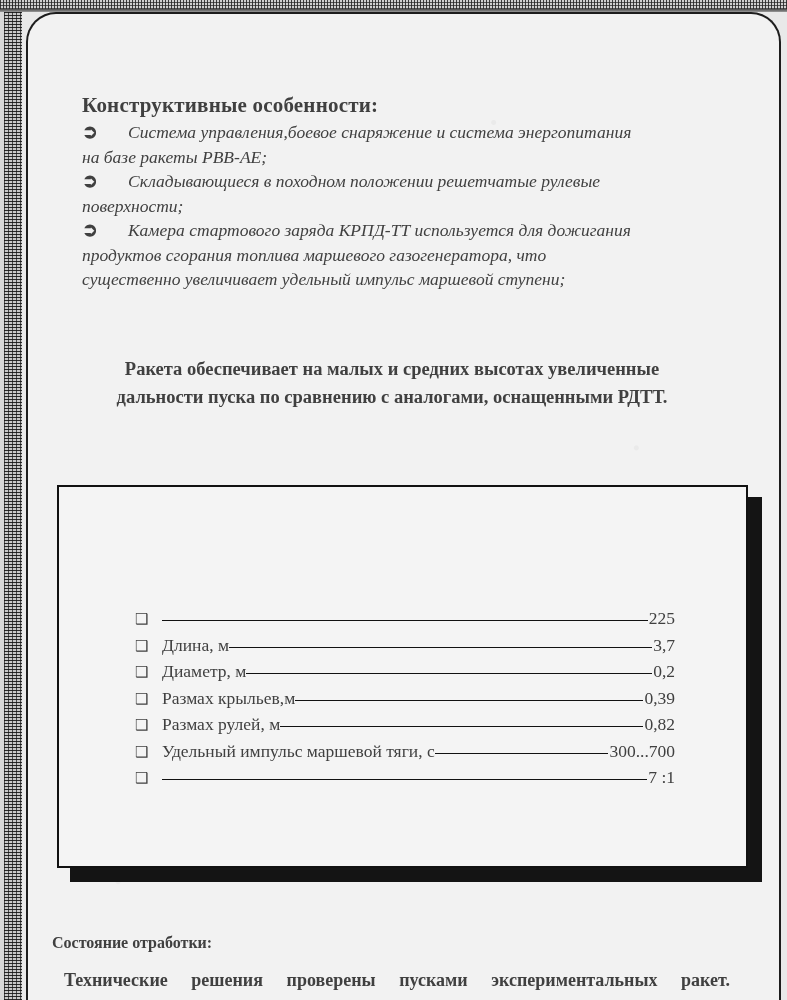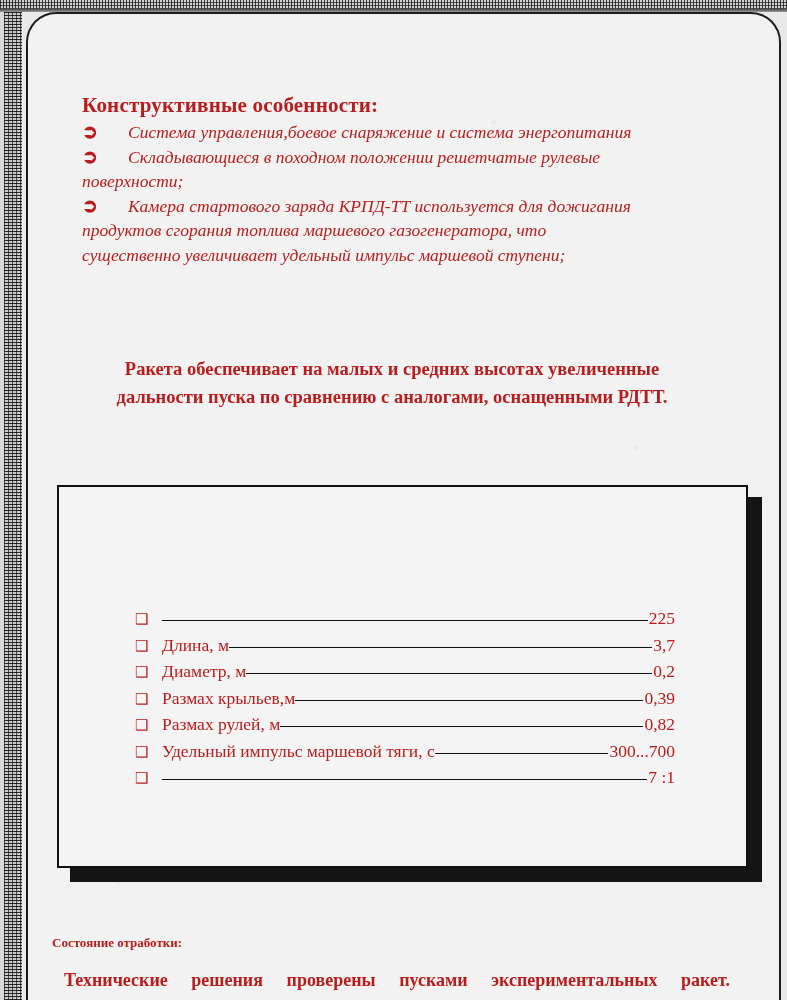--- a/index.html
+++ b/index.html
@@ -84,21 +84,21 @@
       radial-gradient(circle at 35% 58%, rgba(0,0,0,.028) 0 2px, rgba(0,0,0,0) 3px),
       radial-gradient(circle at 72% 77%, rgba(0,0,0,.030) 0 2px, rgba(0,0,0,0) 3px),
       radial-gradient(circle at 12% 88%, rgba(0,0,0,.028) 0 2px, rgba(0,0,0,0) 3px);
     pointer-events: none;
   }
 
   
   .content {
     position: absolute;
     inset: 0;
-    color: #b91c1c;
+    color: #404040;
   }
 
   
   .features {
     position: absolute;
     left: 82px; top: 92px;
     width: 612px;
   }
   .features-heading {
     font-size: 21px;
@@ -207,21 +207,21 @@
     text-align: right;
   }
 
   
   .footer {
     position: absolute;
     left: 52px; top: 930px;
     width: 690px;
   }
   .footer-heading {
-    font-size: 13px;
+    font-size: 16px;
     font-weight: bold;
     line-height: 25px;
     margin: 0;
   }
   .footer-text {
     font-size: 18px;
     font-weight: bold;
     line-height: 26px;
     margin: 12px;
     text-align: justify;
@@ -240,20 +240,21 @@
 
   <div class="sheet"></div>
 
   <div class="content">
 
     <section class="features">
       <h1 class="features-heading">Конструктивные особенности:</h1>
 
       <p class="feature-item">
         <span class="feature-bullet">➲</span><span class="feature-text">Система управления,боевое снаряжение и система энергопитания</span>
+        <span class="cont">на базе ракеты  РВВ-АЕ;</span>
       </p>
 
       <p class="feature-item">
         <span class="feature-bullet">➲</span><span class="feature-text">Складывающиеся в походном положении решетчатые рулевые</span>
         <span class="cont">поверхности;</span>
       </p>
 
       <p class="feature-item">
         <span class="feature-bullet">➲</span><span class="feature-text">Камера стартового заряда КРПД-ТТ используется для дожигания</span>
         <span class="cont just">продуктов сгорания топлива маршевого газогенератора, что</span>

